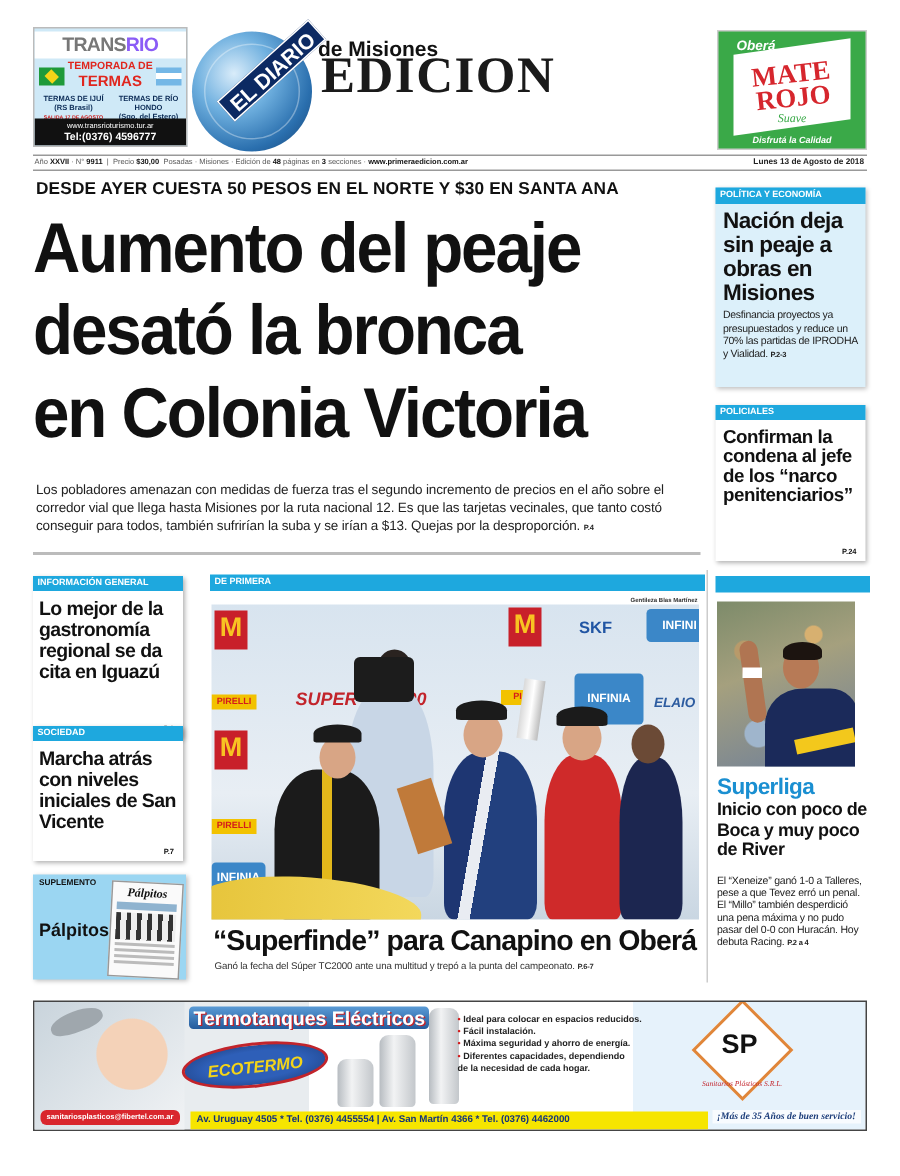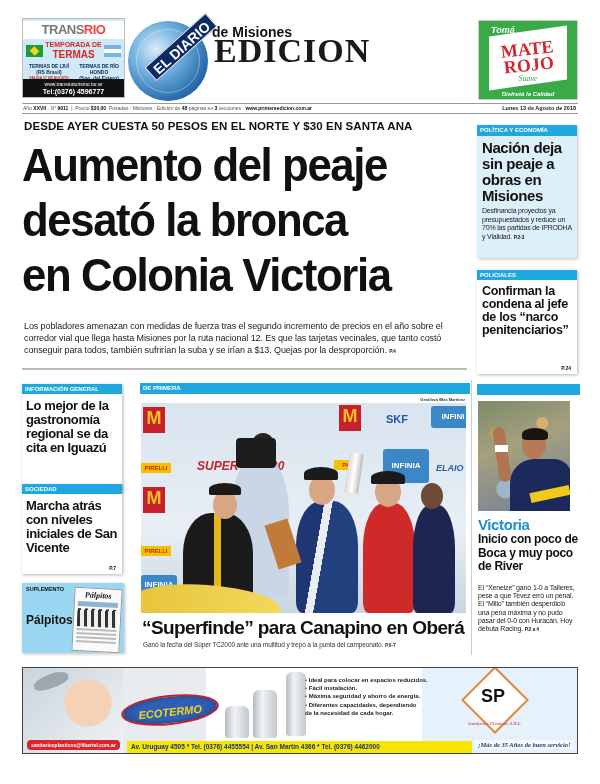--- a/index.html
+++ b/index.html
@@ -3,21 +3,21 @@
   <meta charset="utf-8">
   <style>
     * { box-sizing: border-box; margin: 0; padding: 0; }
     html, body { width: 600px; height: 784px; background: #fff; overflow: hidden; }
     body { font-family: "Liberation Sans", sans-serif; color: #111; position: relative; }
     .abs { position: absolute; }
 
     
     .ad-transrio { left: 22px; top: 18px; width: 103px; height: 80px; border: 1px solid #bbb; background: #cfe9f7; overflow: hidden; }
     .tr-logo { position: absolute; left: 0; right: 0; top: 2px; height: 18px; background: #fff; text-align: center; font-weight: bold; font-size: 13px; letter-spacing: -0.5px; color: #777; line-height: 18px; }
-    .tr-logo span { color: #ef4444; }
+    .tr-logo span { color: #8b5cf6; }
     .tr-season { position: absolute; left: 22px; right: 22px; top: 22px; text-align: center; font-size: 7px; font-weight: bold; color: #e0261e; line-height: 8px; }
     .tr-season b { display: block; font-size: 10px; line-height: 11px; }
     .flag-br { position: absolute; left: 3px; top: 26px; width: 17px; height: 12px; background: #1e9a3a; }
     .flag-br::after { content: ""; position: absolute; left: 4px; top: 2px; width: 9px; height: 8px; background: #f4d418; transform: rotate(45deg) scale(0.8); }
     .flag-ar { position: absolute; right: 3px; top: 26px; width: 17px; height: 12px; background: linear-gradient(#74b7e6 33%, #fff 33%, #fff 66%, #74b7e6 66%); }
     .tr-dest { position: absolute; top: 44px; font-size: 5px; font-weight: bold; color: #0a2a55; line-height: 6px; width: 50px; text-align: center; }
     .tr-dest small { display: block; font-size: 3.5px; color: #c22; }
     .tr-bottom { position: absolute; left: 0; right: 0; bottom: 0; height: 18px; background: #111; color: #fff; text-align: center; font-size: 5px; line-height: 8px; padding-top: 1px; }
     .tr-bottom b { display: block; font-size: 7px; line-height: 8px; }
 
@@ -141,21 +141,21 @@
 
 <div class="abs globe"></div>
 <div class="abs eldiario">EL DIARIO</div>
 <div class="abs demisiones">de Misiones</div>
 <div class="abs pe-title">
   <div>EDICION</div>
 </div>
 
 <div class="abs ad-mate">
   <div class="mate-band"></div>
-  <div class="mate-toma">Tomá</div>
+  <div class="mate-toma">Oberá</div>
   <div class="mate-brand">
       <div>MATE</div>
       <div>ROJO</div>
     </div>
   <div class="mate-suave">Suave</div>
   <div class="mate-slogan">Disfrutá la Calidad</div>
 </div>
 
 <div class="abs infobar">
   <span>Año</span> <b>XXVII</b> · <span>N° </span><b>9911</b> &nbsp;|&nbsp; <span>Precio</span> <b>$30,00</b> &nbsp;<span>Posadas · Misiones</span> · <span>Edición de</span> <b>48</b> <span>páginas en</span> <b>3</b> <span>secciones</span> · <b>www.primeraedicion.com.ar</b>
@@ -256,27 +256,28 @@
 
 <div class="abs cat cat-sports"></div>
 <div class="abs sport-photo">
   <div class="sp-body"></div>
   <div class="sp-stripe"></div>
   <div class="sp-arm"></div>
   <div class="sp-band"></div>
   <div class="sp-head"></div>
   <div class="sp-hair"></div>
 </div>
-<div class="abs superliga">Victoria</div>
+<div class="abs superliga">Superliga</div>
 <div class="abs sports-h">Inicio con poco de Boca y muy poco de River</div>
 <div class="abs sports-p"><span>El “Xeneize” ganó 1-0 a Talleres, pese a que Tevez erró un penal. El “Millo” también desperdició una pena máxima y no pudo pasar del 0-0 con Huracán. Hoy debuta Racing.</span> <span class="pref">P.2 a 4</span></div>
 
 <div class="abs ad-bottom">
   <div class="baby"></div>
   <div class="shower"></div>
+  <div class="ad-termo-title">Termotanques Eléctricos</div>
   <div class="ecotermo">ECOTERMO</div>
   <div class="tank" style="left:202px;top:38px;width:24px;height:32px"></div>
   <div class="tank" style="left:230px;top:22px;width:24px;height:48px"></div>
   <div class="tank" style="left:263px;top:4px;width:20px;height:64px"></div>
   <ul class="bullets">
     <li>Ideal para colocar en espacios reducidos.</li>
     <li>Fácil instalación.</li>
     <li>Máxima seguridad y ahorro de energía.</li>
     <li>Diferentes capacidades, dependiendo</li>
     <li class="cont">de la necesidad de cada hogar.</li>

